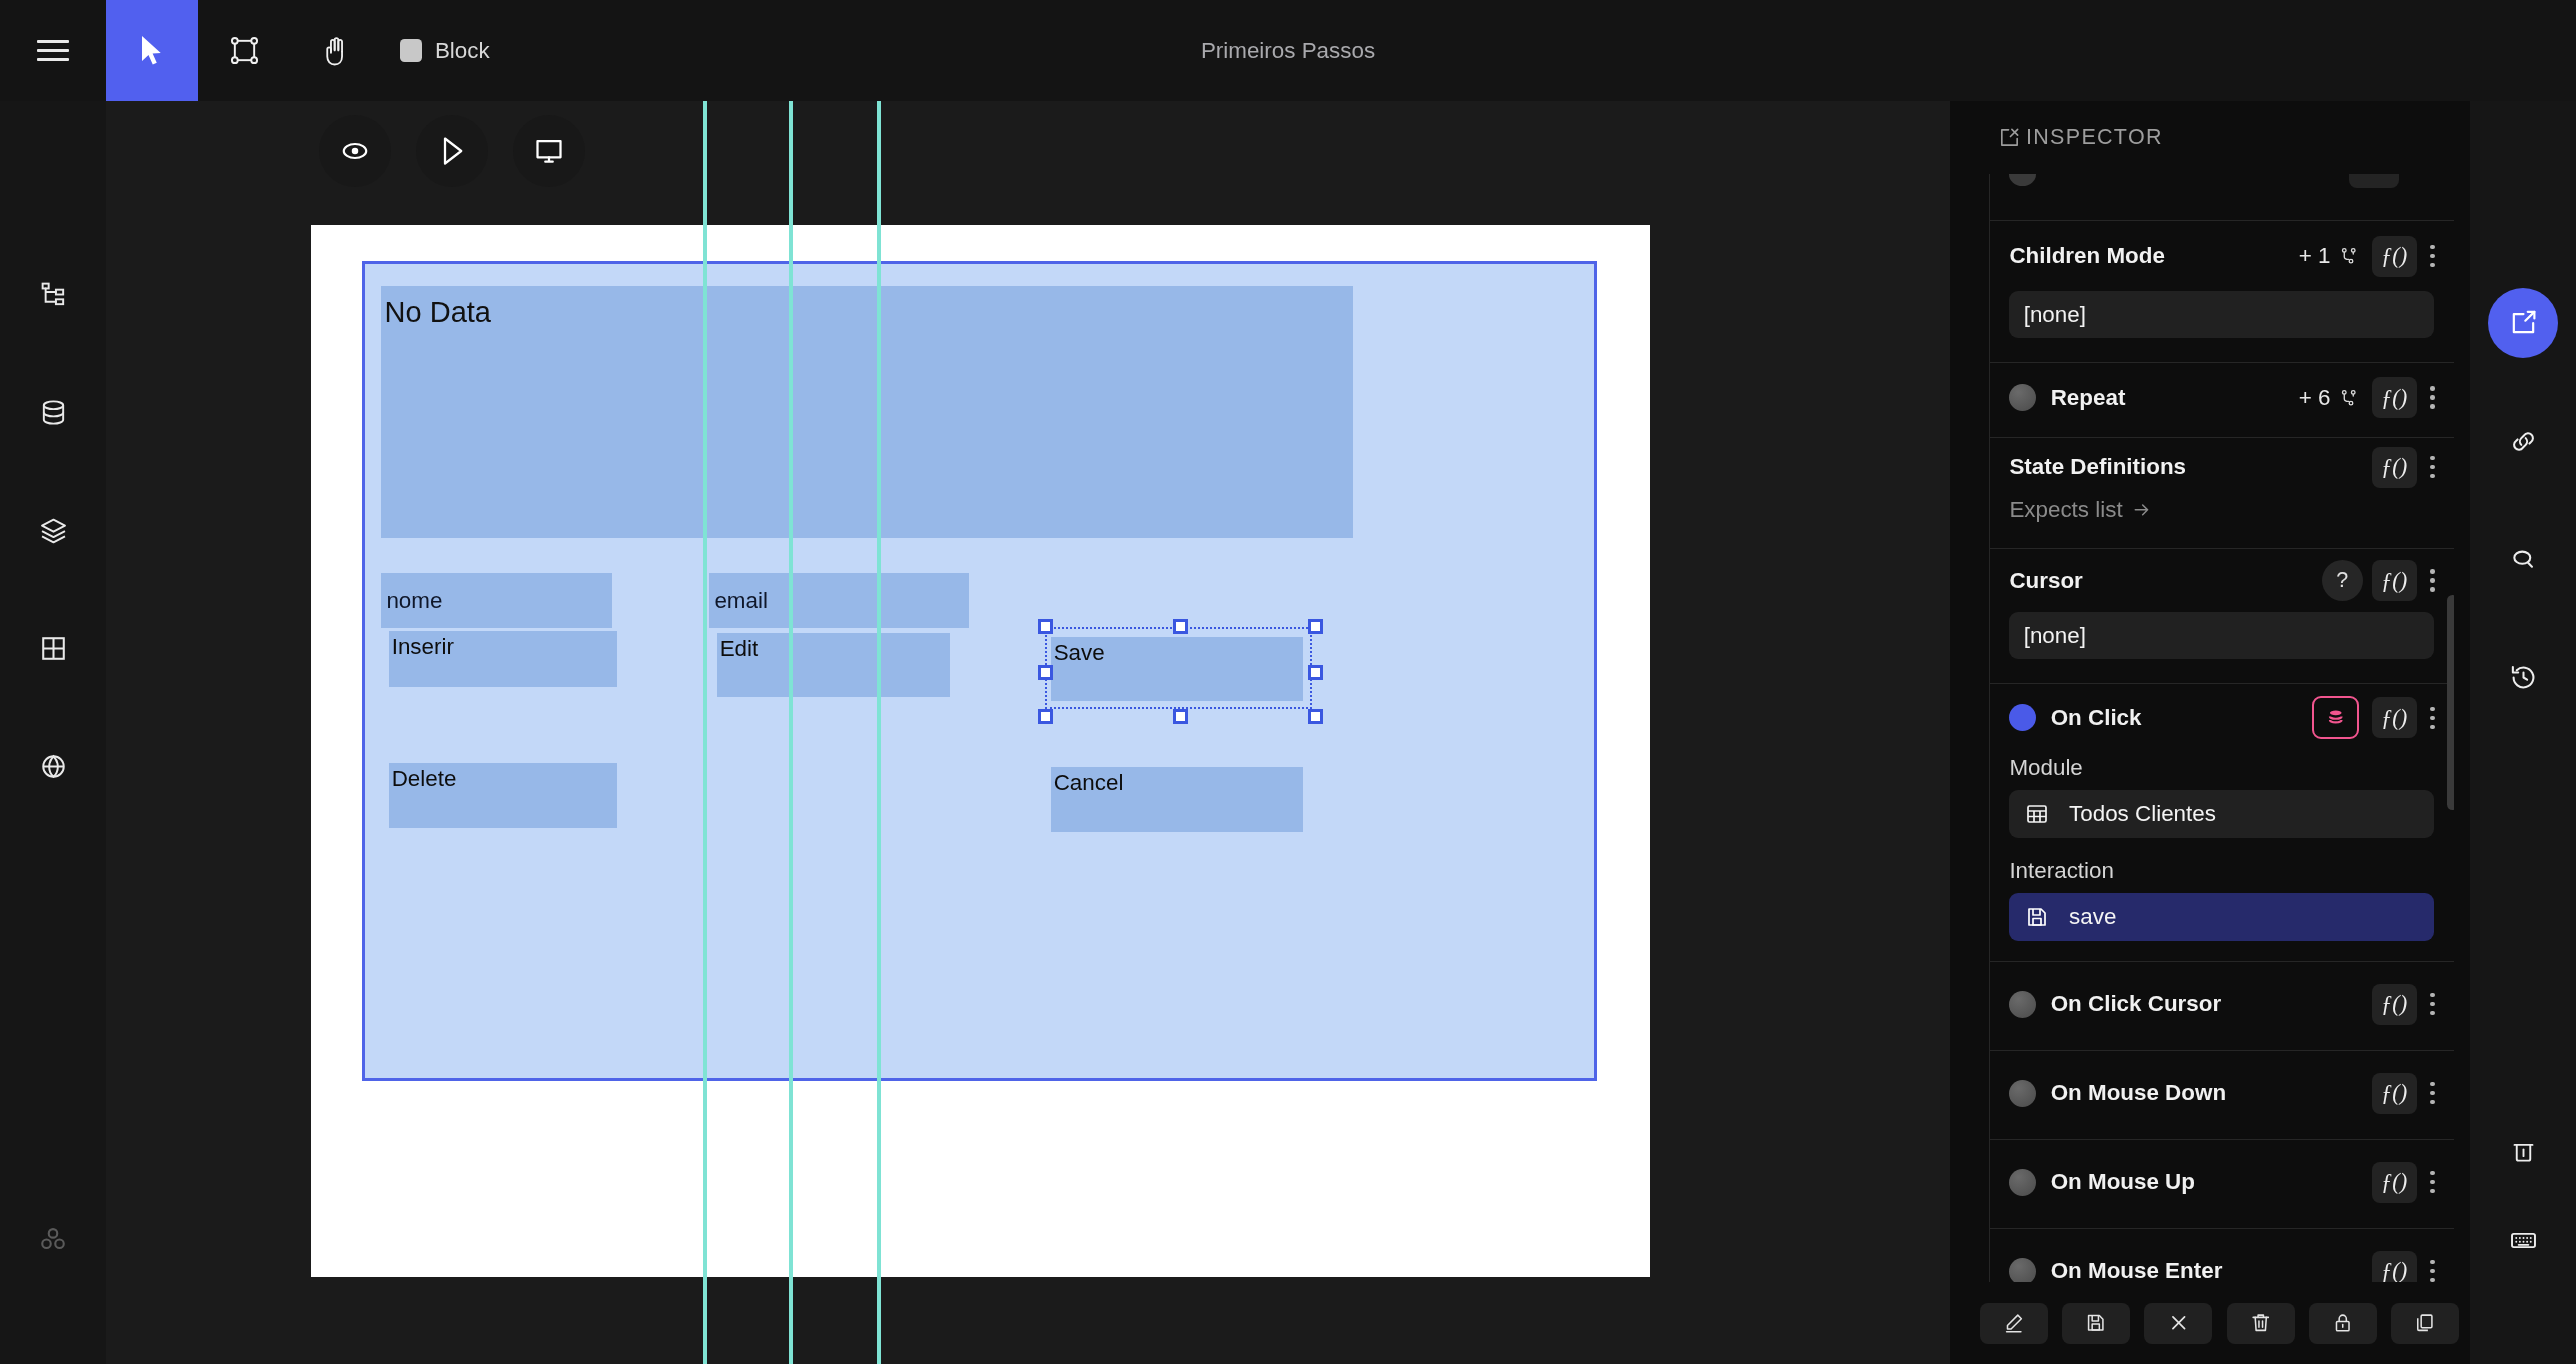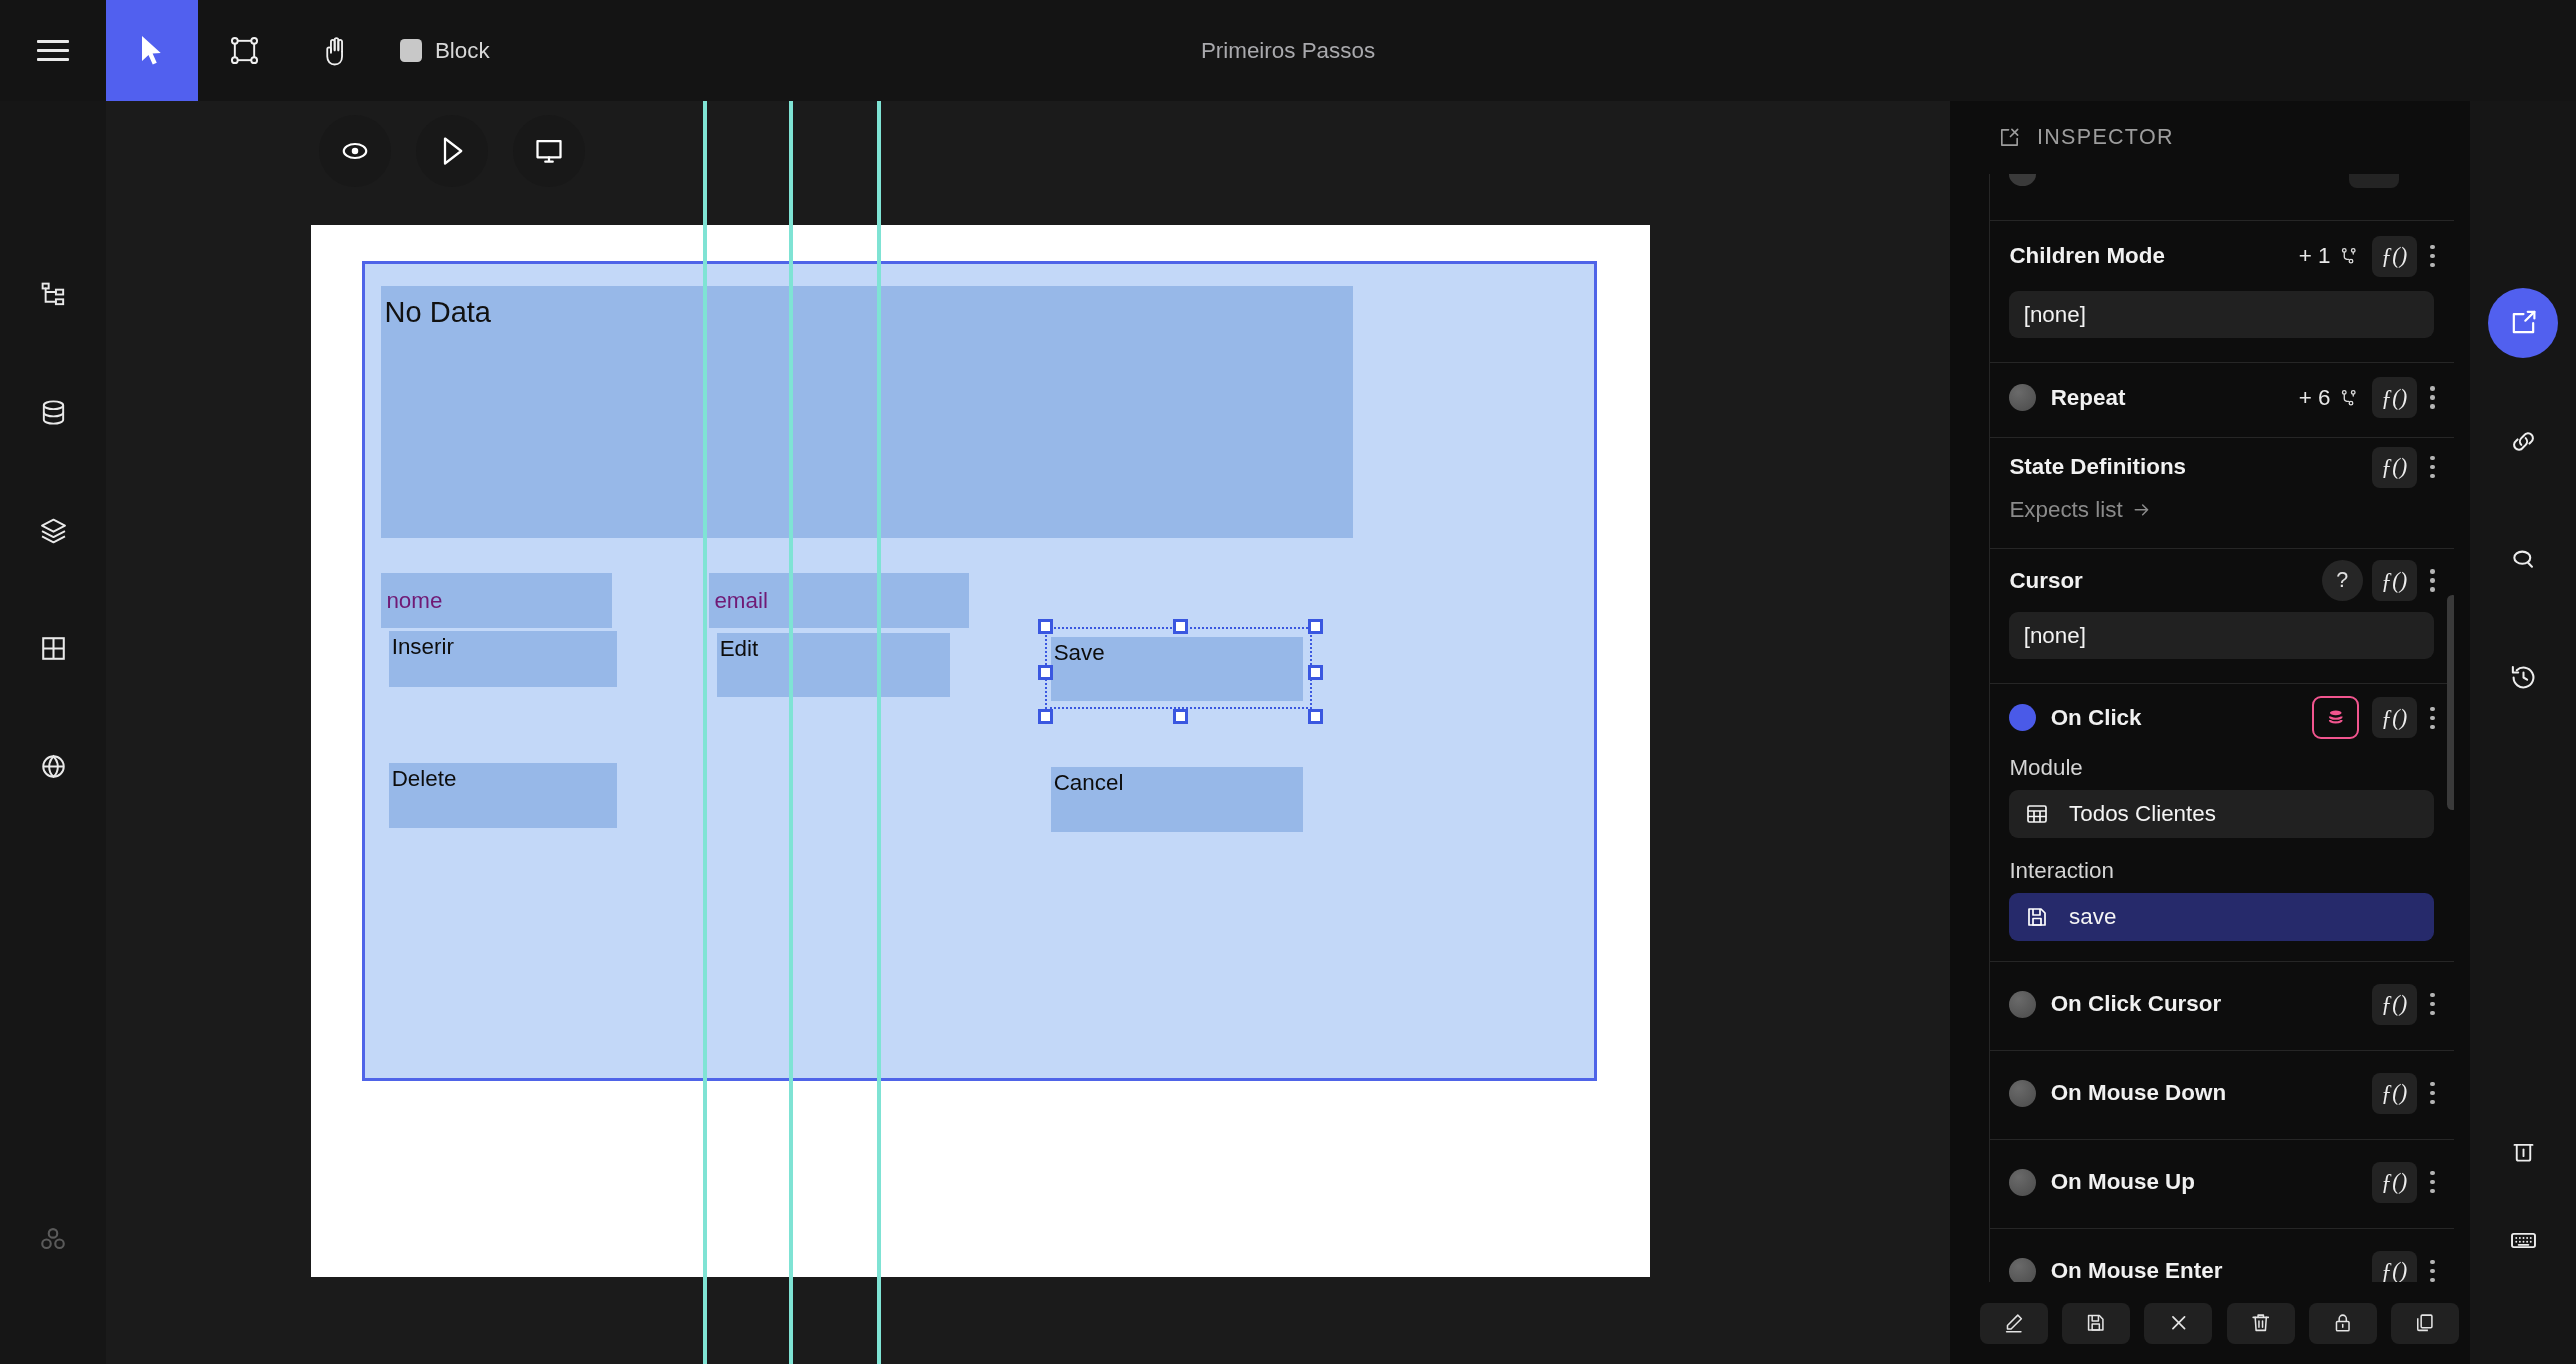--- a/index.html
+++ b/index.html
@@ -96,21 +96,21 @@
   }
   .nd-label {
     position: absolute; left: 3.6px; top: 10.7px; color: #111; font-size: 29px;
     font-family: "Liberation Sans", sans-serif;
   }
   .field {
     position: absolute; background: #97b8e8;
   }
   .field .ph {
     position: absolute; left: 5.4px; top: 50%; transform: translateY(-50%);
-    color: #701a75; font-size: 22.4px;
+    color: #0f172a; font-size: 22.4px;
   }
   .btnbox { position: absolute; background: #97b8e8; }
   .btnbox .lb {
     position: absolute; left: 2.7px; top: 2.7px; color: #0d0d0d; font-size: 22.4px;
   }
 
   
   .sel-box {
     position: absolute; border: 2.7px dotted #3a57e0; box-sizing: content-box;
     z-index: 9; pointer-events: none;
@@ -119,21 +119,21 @@
     position: absolute; width: 15px; height: 15px; background: #ffffff;
     border: 3.6px solid #3a57e0; box-sizing: border-box; z-index: 10;
   }
 
   
   .inspector {
     position: absolute; right: 106px; top: 101px; width: 501px; height: 1263px;
     background: #0d0d0d; display: flex; flex-direction: column;
   }
   .insp-head {
-    height: 73px; display: flex; align-items: center; gap: 16px; padding-left: 29px;
+    height: 73px; display: flex; align-items: center; gap: 5px; padding-left: 29px;
     flex: 0 0 auto;
   }
   .insp-head .t { color: #9d9d9d; font-size: 21.5px; letter-spacing: 1.3px; }
   .insp-body {
     position: relative; flex: 1 1 auto; overflow: hidden;
     border-left: 0.9px solid #262626;
     margin-left: 19.7px; margin-right: 16px;
   }
   .clipped-row {
     height: 47px; border-bottom: 0.9px solid #262626; position: relative;

